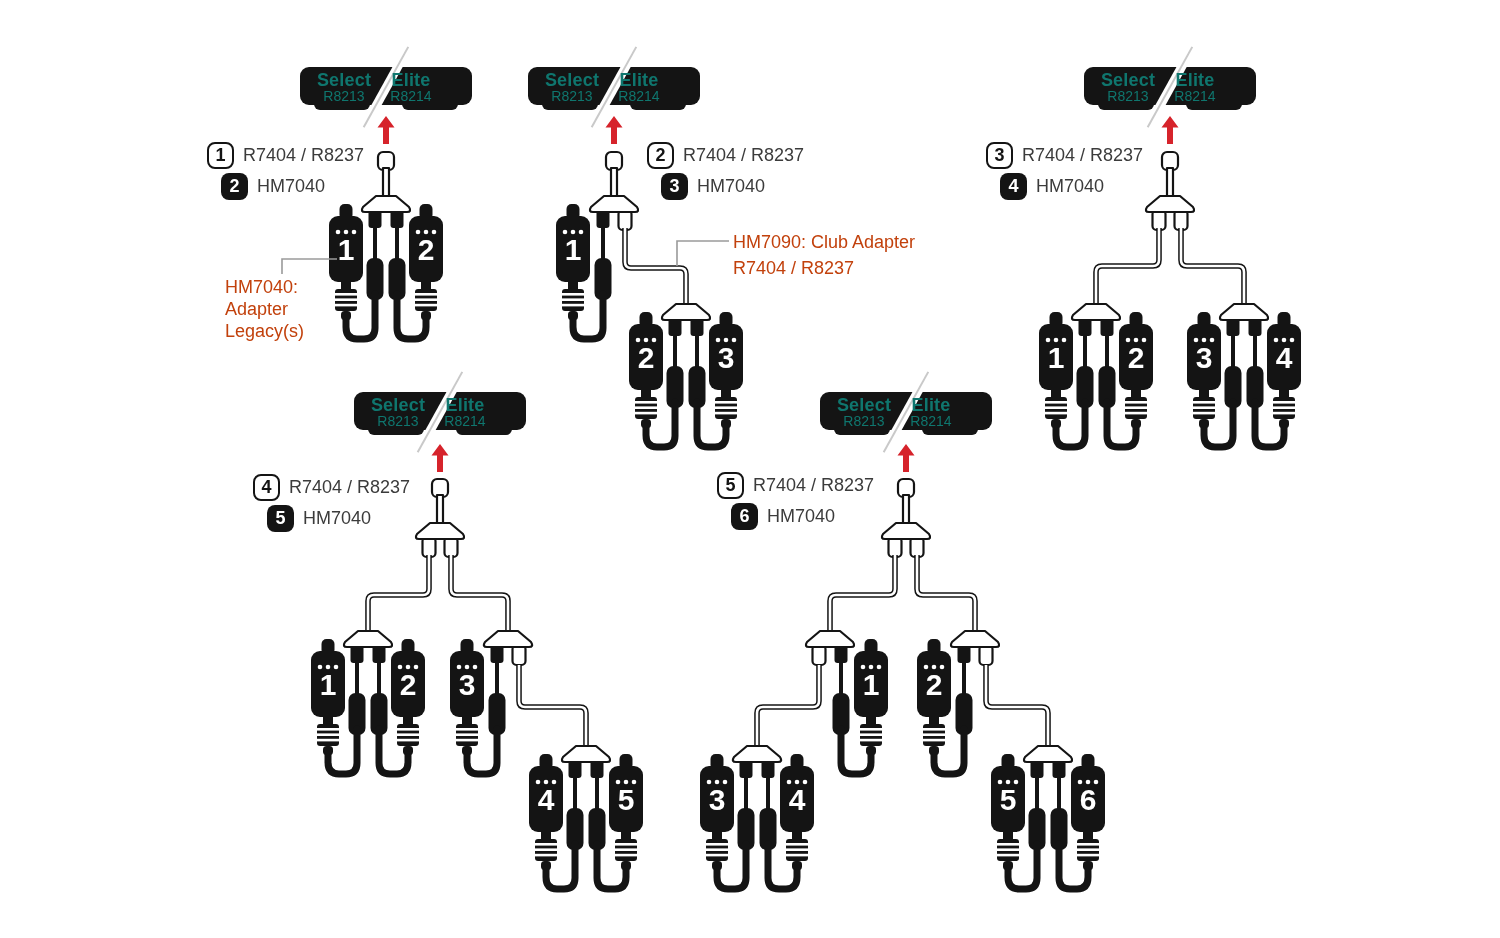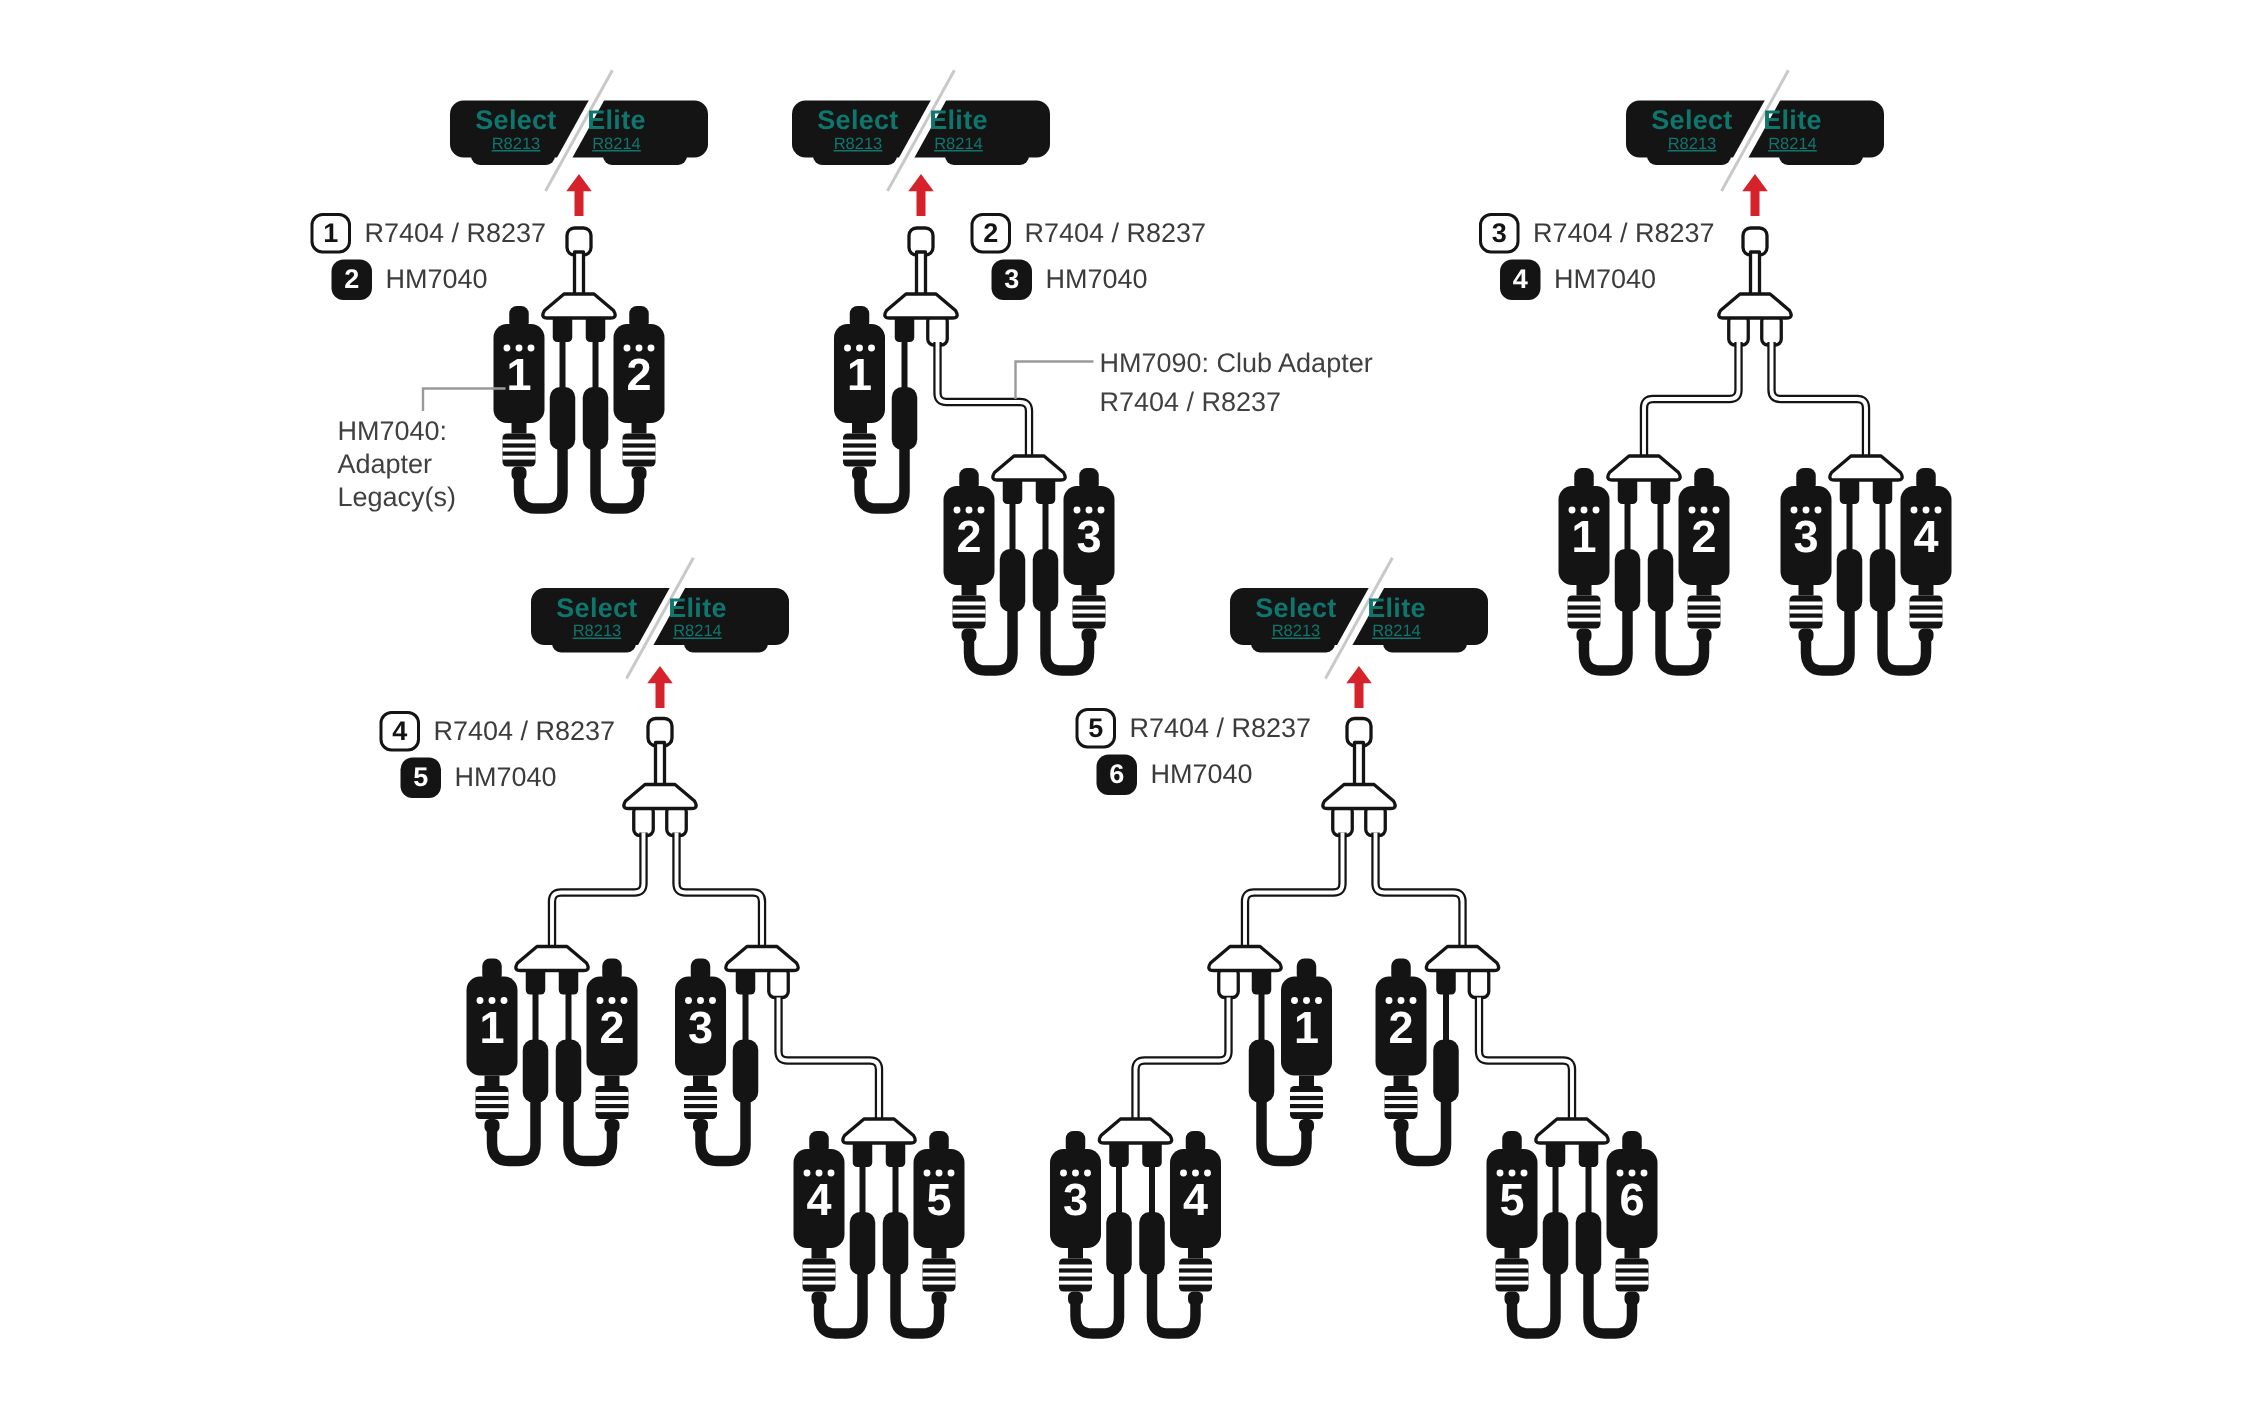--- a/index.html
+++ b/index.html
@@ -20,32 +20,32 @@
   .badge-body{position:absolute;left:0;top:0;width:172px;height:38px;background:#141414;border-radius:9px;}
   .badge-tab{position:absolute;top:36px;height:7px;background:#141414;border-radius:0 0 6px 6px;}
   .tab-l{left:14px;width:56px;}
   .tab-r{left:102px;width:56px;}
   .badge-gap{position:absolute;left:82px;top:-9px;width:9px;height:58px;background:#fff;transform:rotate(29deg);}
   .badge-line{position:absolute;left:85px;top:-26px;width:1.5px;height:92px;background:#c9c9c9;transform:rotate(29deg);}
   .badge-txt{position:absolute;top:4px;width:90px;text-align:center;color:#0f766e;}
   .bt-l{left:-1px;}
   .bt-r{left:66px;}
   .badge-title{font-size:18px;font-weight:bold;line-height:19px;letter-spacing:.2px;}
-  .badge-model{font-size:11px;line-height:13px;text-decoration:underline;}
+  .badge-model{font-size:14px;line-height:13px;}
 
   
   .legend-row{position:absolute;display:flex;align-items:center;gap:9px;}
   .lgbox{width:27px;height:27px;border-radius:8px;display:flex;align-items:center;justify-content:center;
          font-weight:bold;font-size:18px;box-sizing:border-box;flex:0 0 auto;}
   .lgbox.outline{background:#fff;border:2.5px solid #141414;color:#141414;}
   .lgbox.solid{background:#141414;color:#fff;}
   .lglabel{font-size:18px;color:#3b3b3b;white-space:nowrap;}
 
   
-  .note{position:absolute;font-size:18px;color:#404040;line-height:22px;}
+  .note{position:absolute;font-size:18px;color:#c2410c;line-height:22px;}
   .note.wide{line-height:26px;}
 </style>
 </head>
 <body>
 
 <div class="canvas">
 
   <svg width="1500" height="938" viewBox="0 0 1500 938">
     <defs>
       <g id="dongle" fill="#141414">

